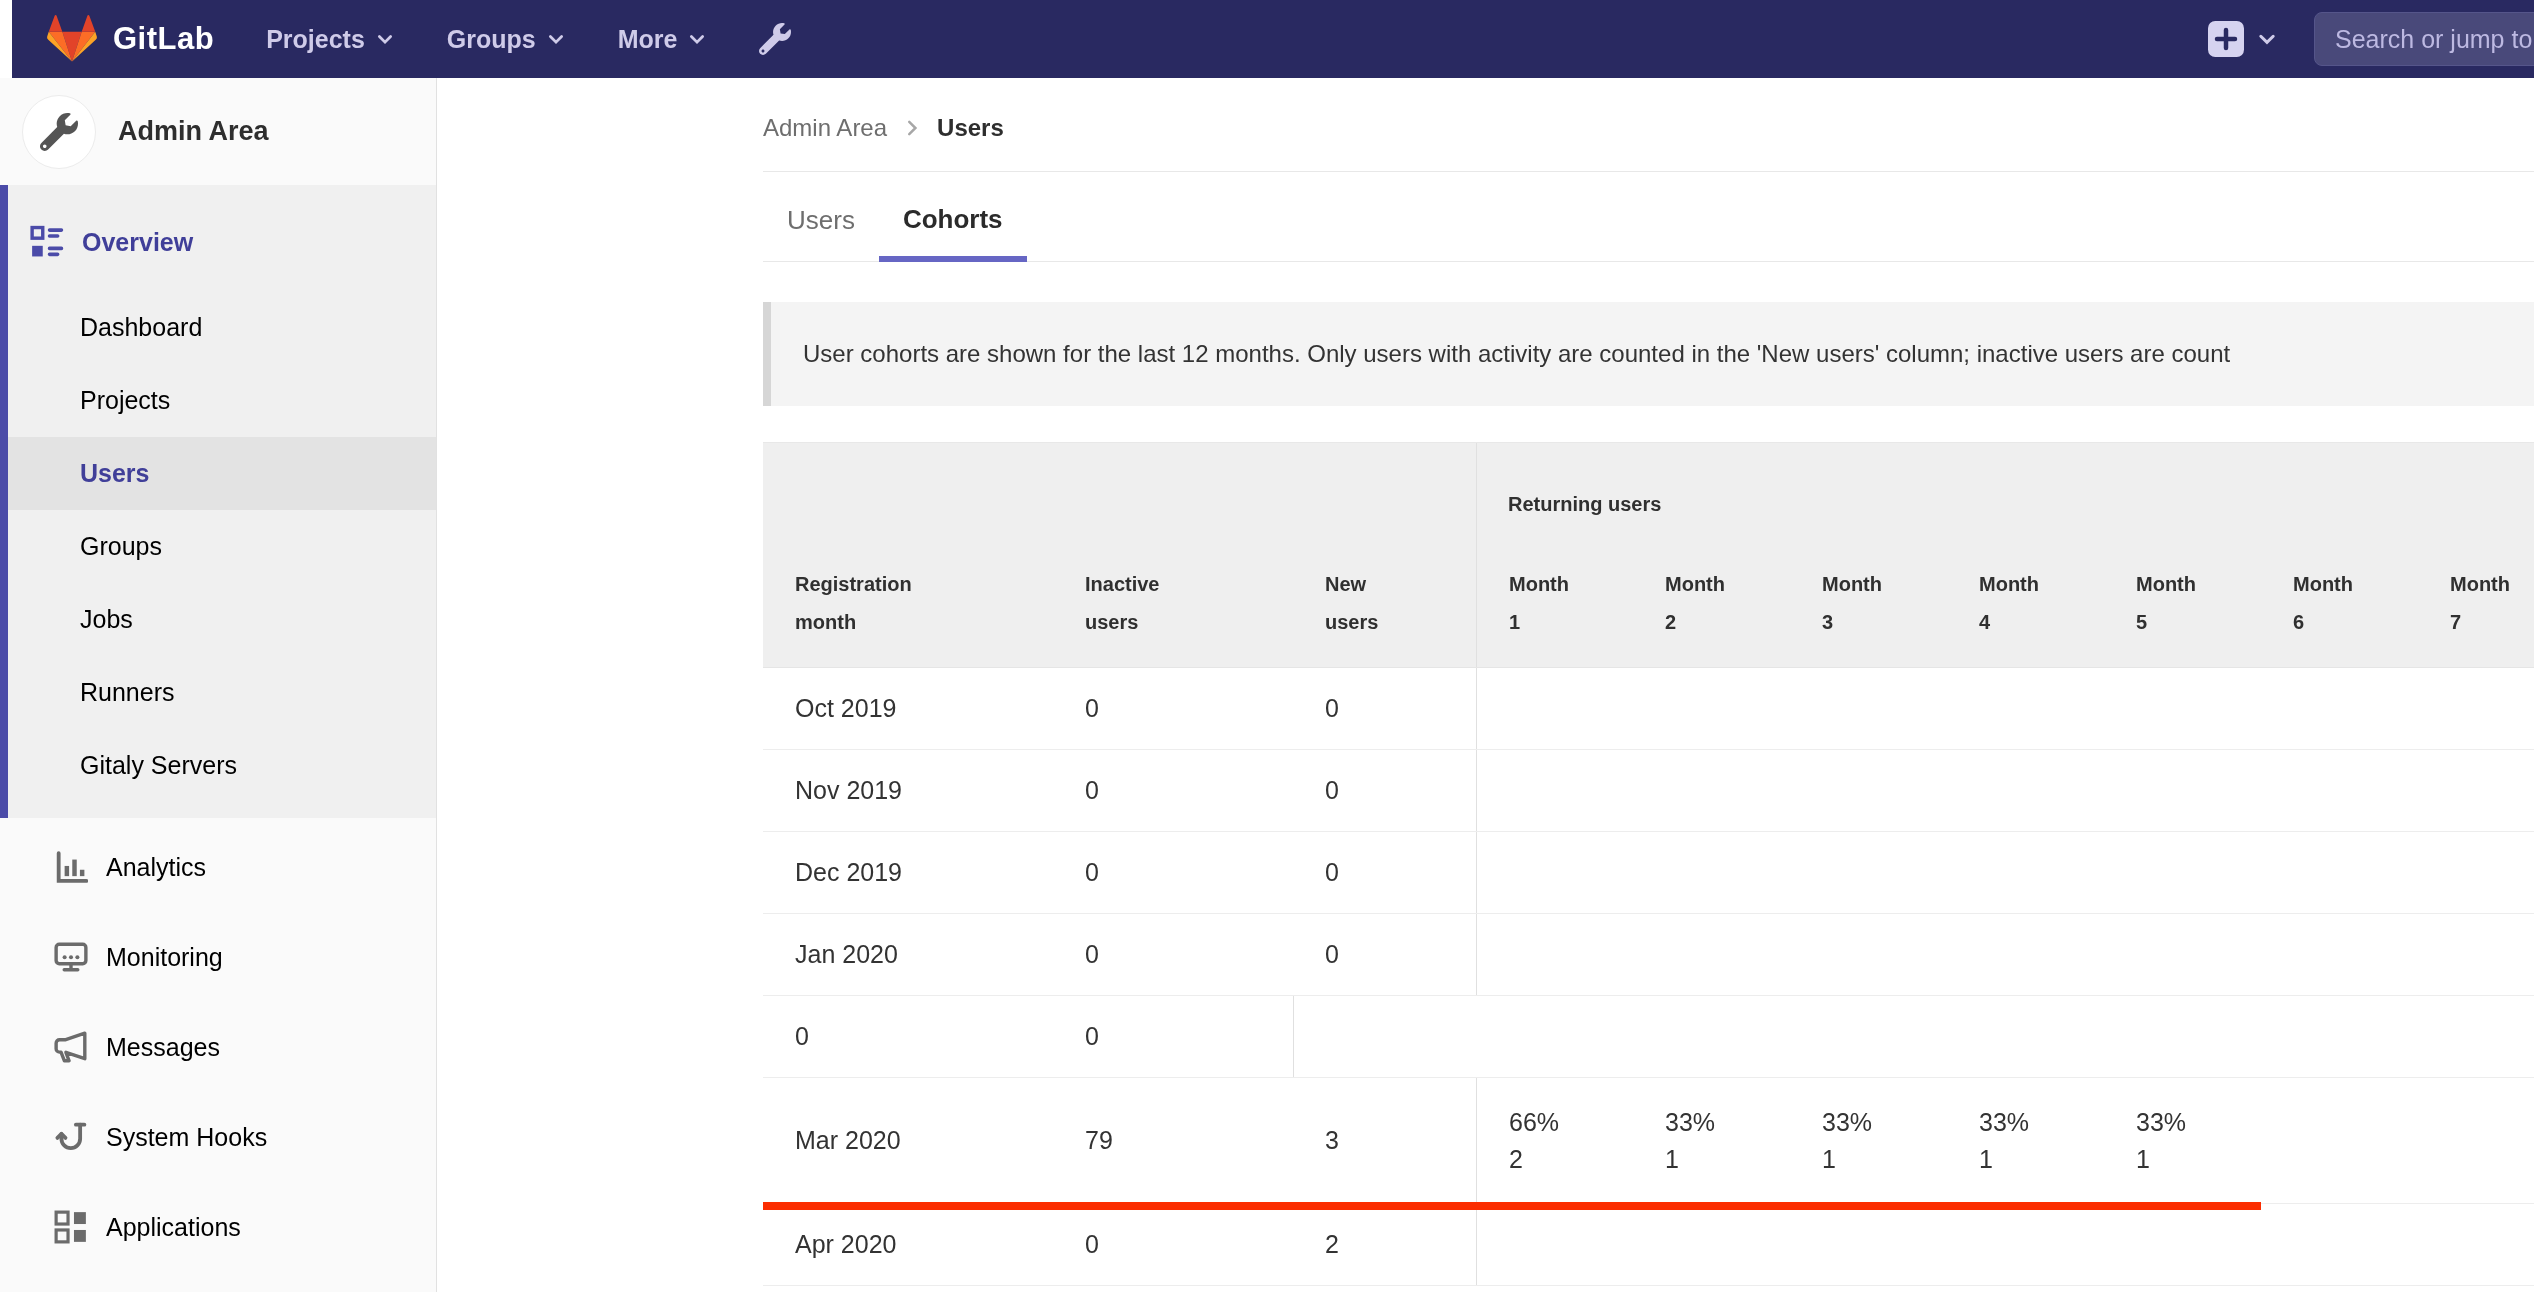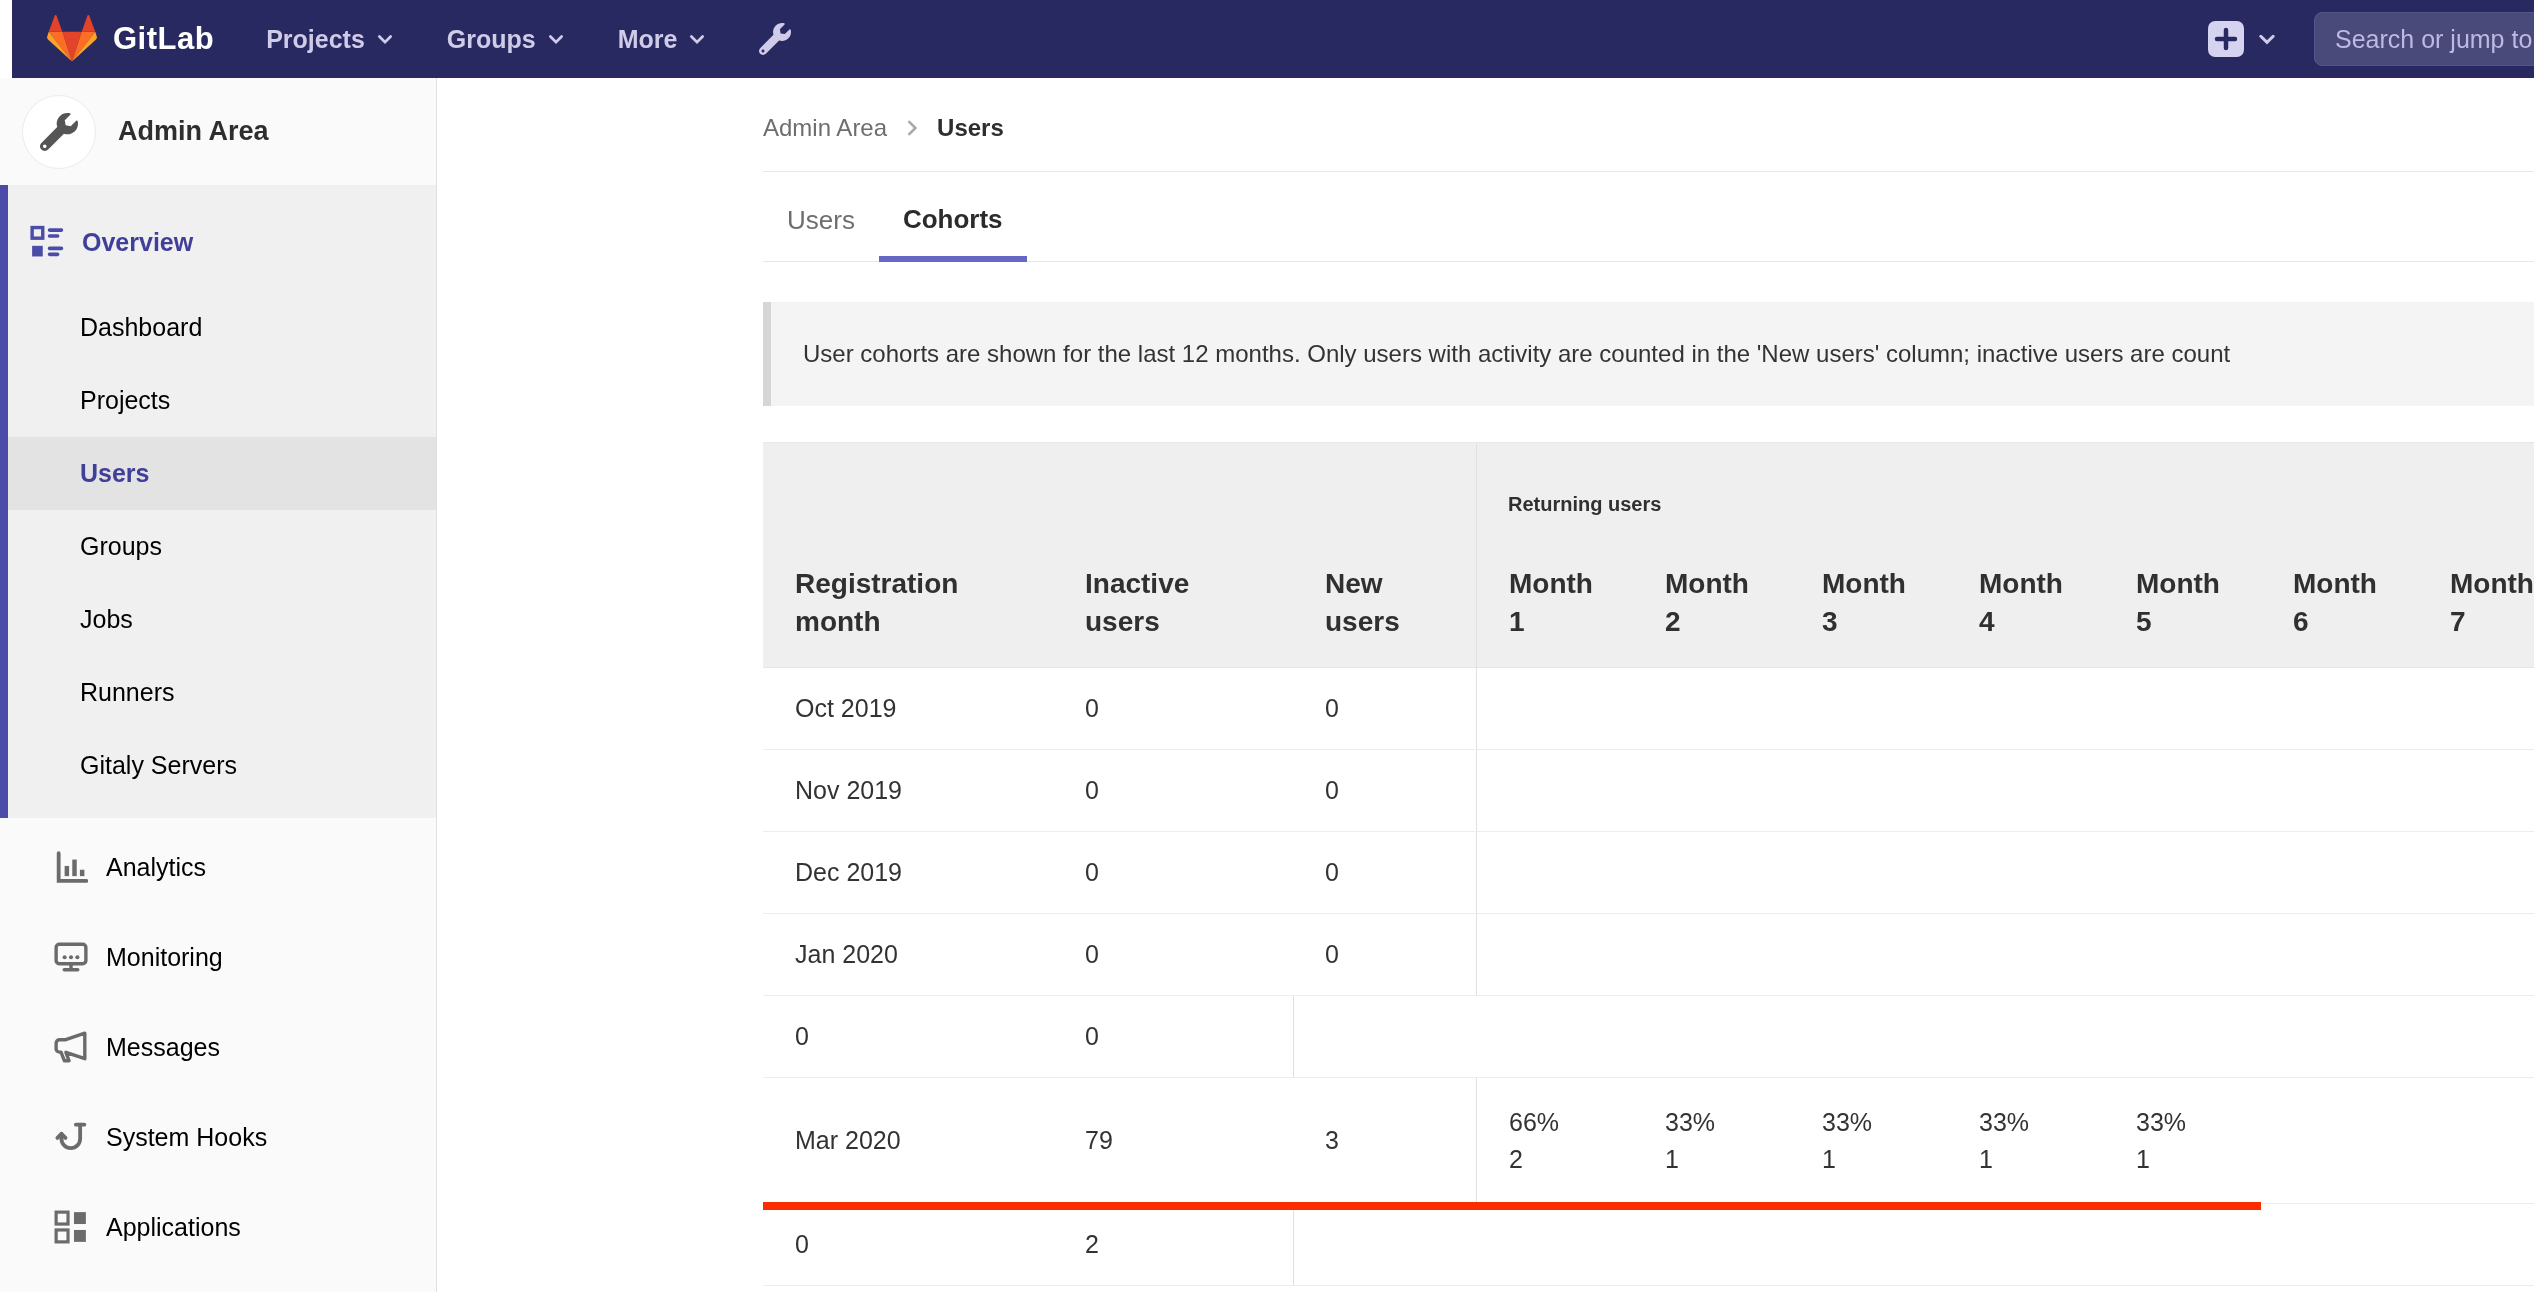--- a/index.html
+++ b/index.html
@@ -89,21 +89,21 @@
 
   
   .cohorts-table { margin-top:36px; position:relative; }
   .cohort-grid { display:grid; grid-template-columns:290px 240px 183px repeat(7,157px); }
   .thead {
     background:#efefef; border-top:1px solid #e8e8e8; border-bottom:1px solid #e5e5e5;
     height:226px; position:relative;
   }
   .th {
     display:flex; align-items:flex-end; padding:0 20px 26px 32px;
-    font-size:28px; font-weight:700; color:#303030; line-height:38px; white-space:pre-line;
+    font-size:20px; font-weight:700; color:#303030; line-height:38px; white-space:pre-line;
   }
   .mstart { border-left:1px solid #e0e0e0; }
   .group-label {
     position:absolute; left:745px; top:50px;
     font-size:20px; font-weight:700; color:#303030;
   }
   .trow { height:82px; border-bottom:1px solid #ededed; }
   .trow.tall { height:126px; }
   .td {
     display:flex; align-items:center; padding-left:32px;
@@ -368,20 +368,21 @@
             <div class="td">33%
 1</div>
             <div class="td">33%
 1</div>
             <div class="td">33%
 1</div>
             <div class="td"></div>
             <div class="td"></div>
           </div>
           <div class="trow cohort-grid">
+            <div class="td">Apr 2020</div>
             <div class="td">0</div>
             <div class="td">2</div>
             <div class="td mstart"></div>
             <div class="td"></div>
             <div class="td"></div>
             <div class="td"></div>
             <div class="td"></div>
             <div class="td"></div>
             <div class="td"></div>
           </div>

